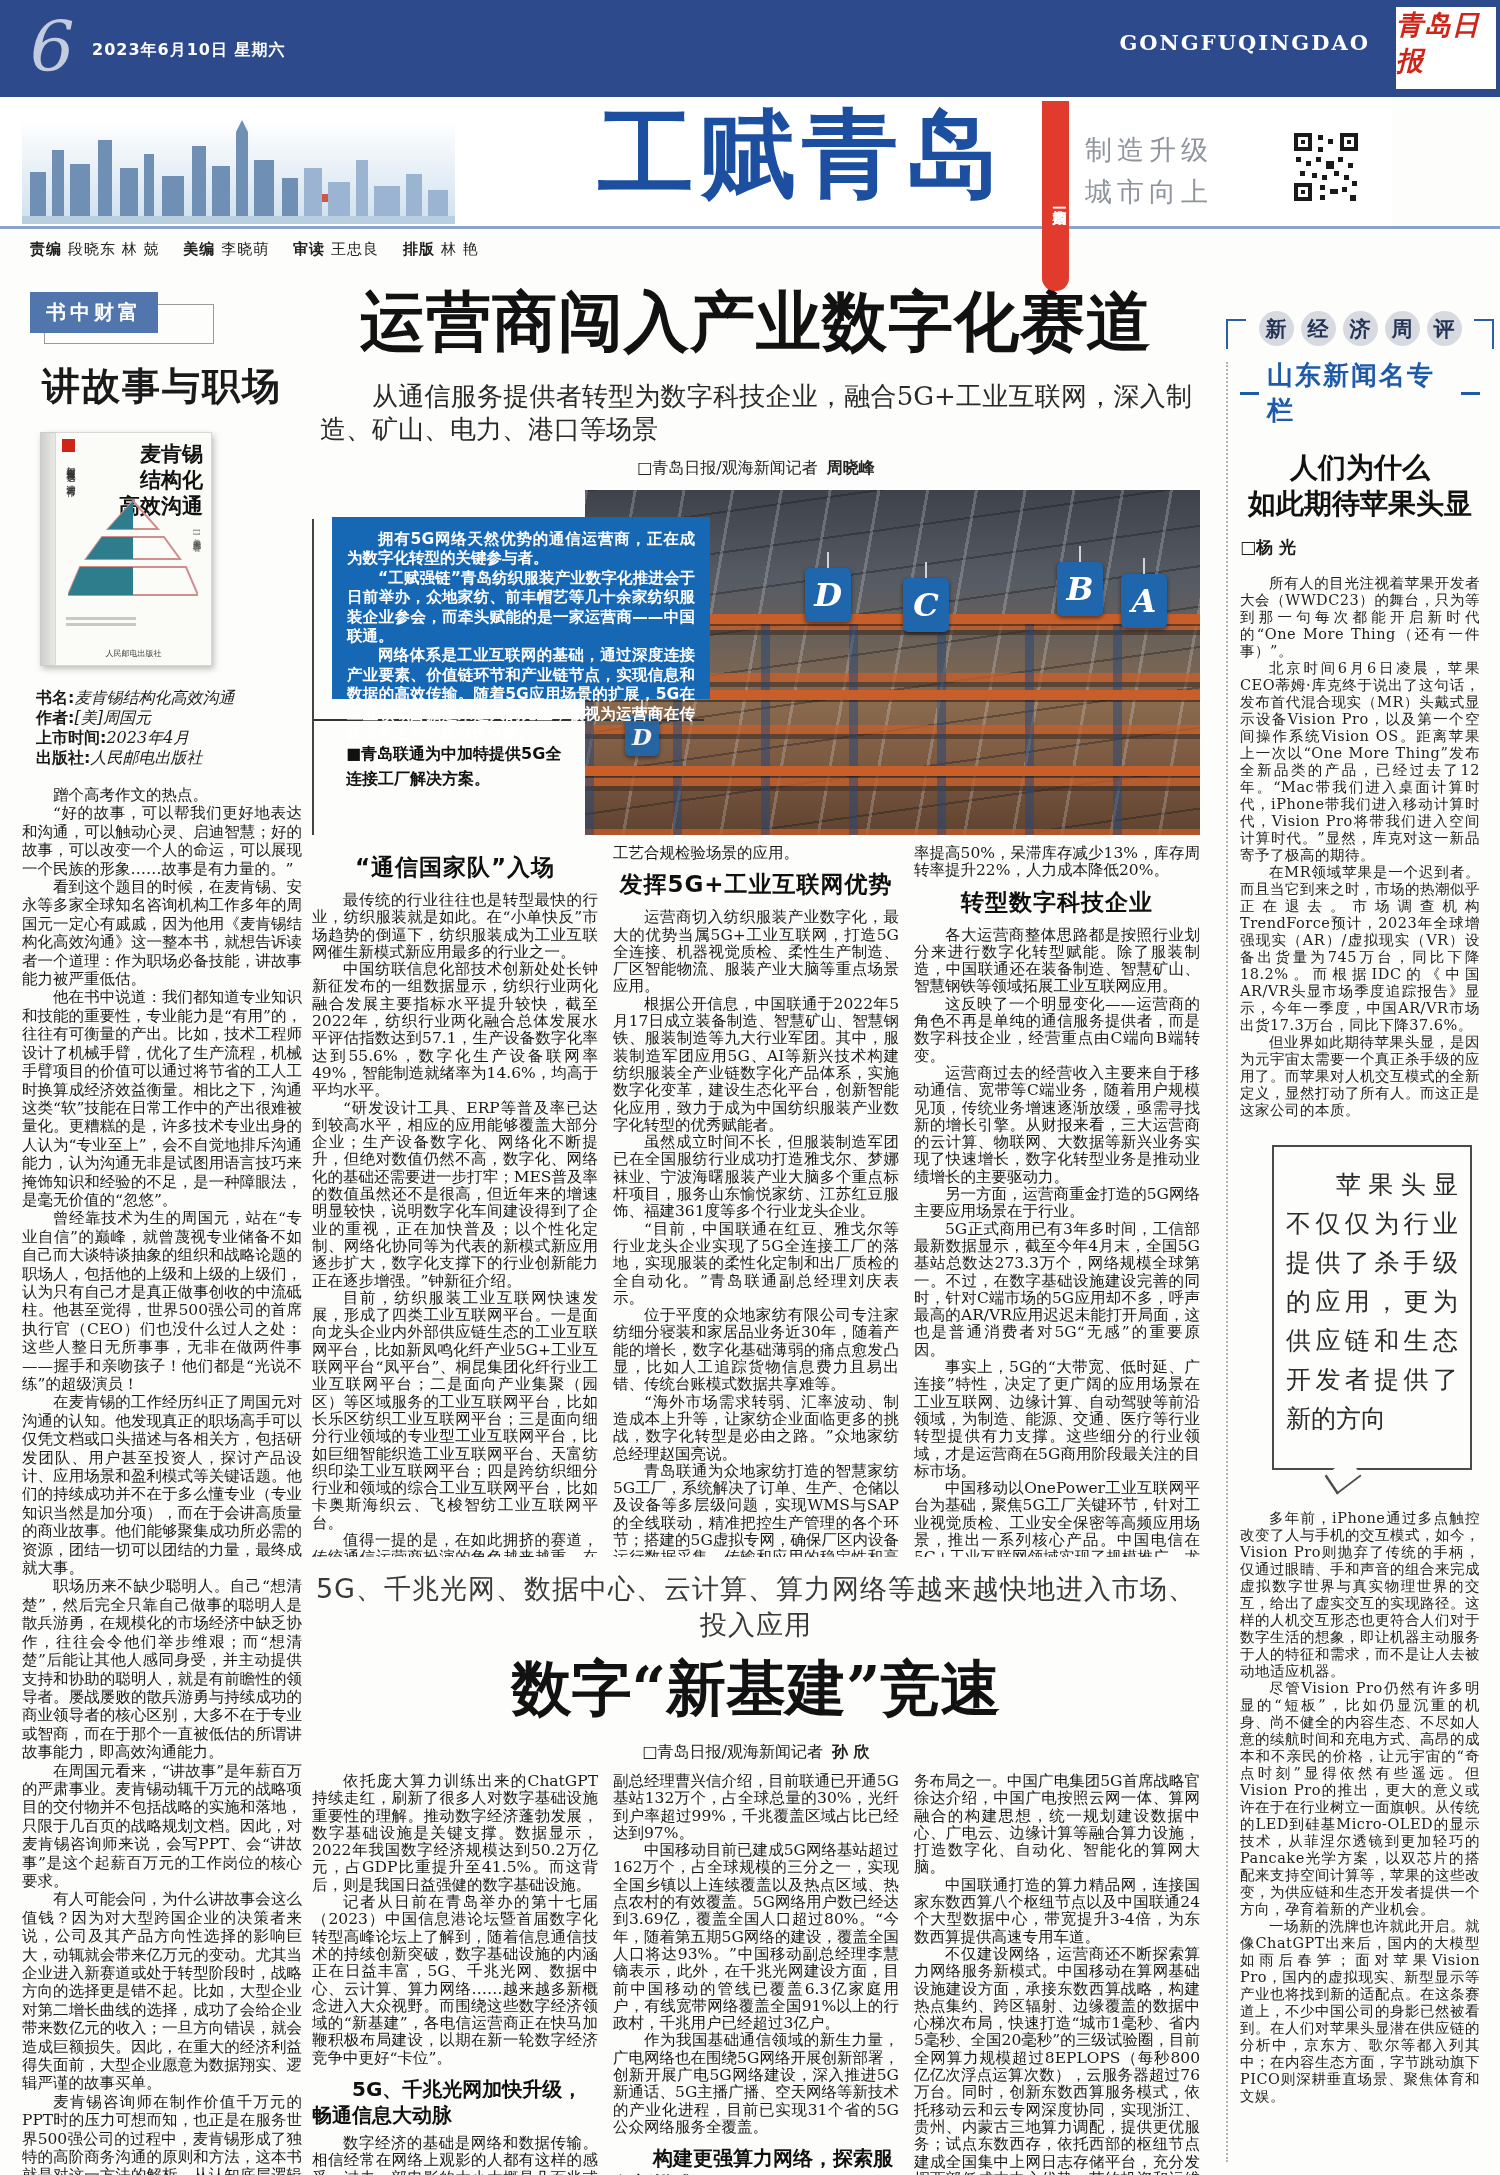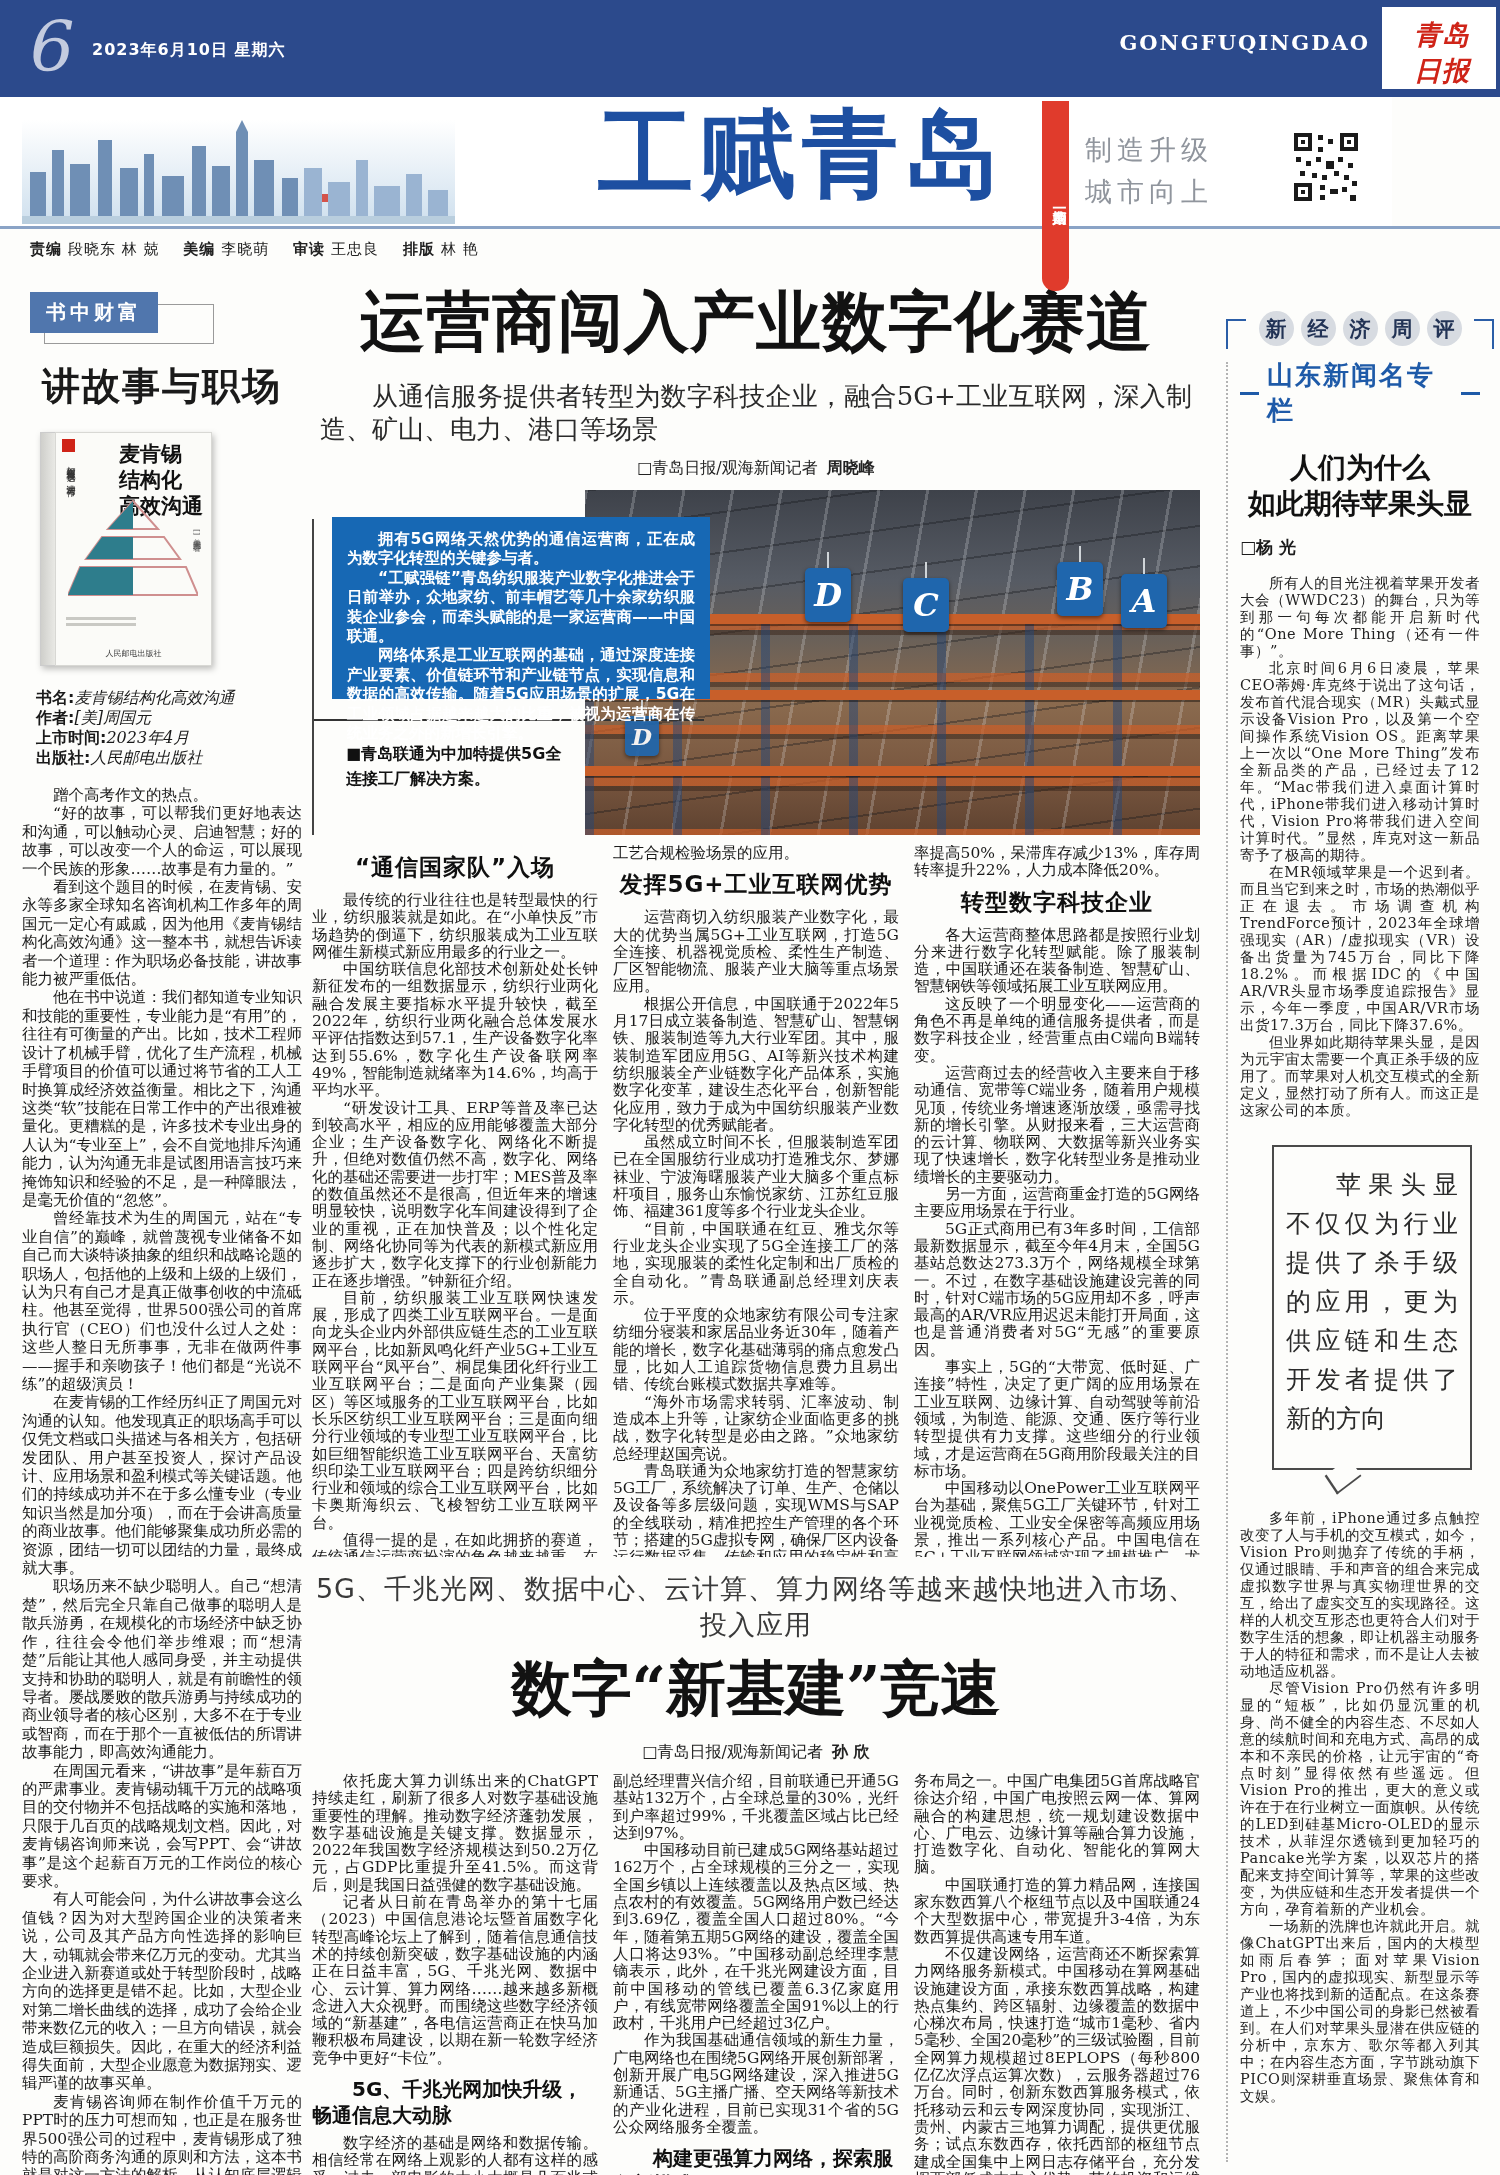--- a/index.html
+++ b/index.html
@@ -8,22 +8,22 @@
           overflow:hidden; font-family:"DejaVu Serif", serif; color:#1a1a1a; }
 
   
   .topbar { position:absolute; left:0; top:0; width:1500px; height:97px; background:#2c4a8c; }
   .pagenum { position:absolute; left:30px; top:6px; font-size:70px; font-style:italic;
              color:#c3cbdf; font-family:"DejaVu Serif",serif; }
   .topdate { position:absolute; left:92px; top:40px; color:#fff; font-family:"DejaVu Sans",sans-serif;
              font-size:16px; font-weight:700; letter-spacing:1px; }
   .edition-en { position:absolute; right:130px; top:30px; color:#fff; font-size:21px; font-weight:700;
                 letter-spacing:2px; font-family:"DejaVu Serif",serif; }
-  .paperlogo { position:absolute; right:4px; top:7px; width:114px; height:82px; background:#fff;
-               display:flex; align-items:flex-end; justify-content:center;padding-left:32px; }
+  .paperlogo { position:absolute; right:4px; top:7px; width:100px; height:82px; background:#fff;
+               display:flex; align-items:flex-start; justify-content:center; }
   .paperlogo span { color:#cf2418; font-size:27px; font-weight:900; font-style:italic; letter-spacing:1px; }
 
   
   .masthead { position:absolute; left:0; top:97px; width:1392px; height:129px; background:#fff; }
   .skyline { position:absolute; left:22px; bottom:2px; width:433px; height:104px; }
   .mast-title { position:absolute; left:598px; top:2px; font-size:96px; line-height:110px; font-weight:900;
                 color:#1d4fa1; letter-spacing:6px; font-family:"DejaVu Serif",serif; }
   .ribbon { position:absolute; left:1042px; top:4px; width:27px; height:190px; background:#e03b2c;
             border-radius:0 0 13px 13px; color:#fff; writing-mode:vertical-rl; text-orientation:upright;
             font-size:14px; font-weight:700; text-align:center; padding-top:8px; z-index:3;
@@ -48,21 +48,21 @@
   .cat-label .ghost { position:absolute; left:14px; top:12px; width:170px; height:40px;
                       border:1px solid #9a9a9a; z-index:1; }
   .book-title { text-align:center; font-size:38px; font-weight:900; letter-spacing:2px; margin:28px 0 20px; }
   .book { display:flex; width:172px; height:234px; margin:4px 0 0 18px;
           filter:drop-shadow(2px 3px 3px rgba(0,0,0,.25)); }
   .spine { width:15px; background:linear-gradient(90deg,#cfcfcb,#e9e9e5); border:1px solid #ccc; border-right:0; }
   .face { position:relative; flex:1; background:#fbfbf8; border:1px solid #d8d8d4; }
   .face .mini-logo { position:absolute; left:6px; top:6px; width:13px; height:13px; background:#cf2418; }
   .face .vsub { position:absolute; left:8px; top:26px; writing-mode:vertical-rl; text-orientation:upright;
                 font-size:9px; letter-spacing:1px; color:#333; height:120px; }
-  .face .ctitle { position:absolute; right:8px; top:8px; font-weight:900;
+  .face .ctitle { position:absolute; right:8px; top:8px; text-align:right; font-weight:900;
                   font-size:21px; line-height:26px; color:#111; }
   .face .cauthor { position:absolute; right:10px; top:96px; writing-mode:vertical-rl; font-size:8px; color:#555; }
   .face svg.pyr { position:absolute; left:12px; top:62px; }
   .face .feat { position:absolute; left:10px; bottom:36px; width:70px; }
   .face .feat i { display:block; height:3px; background:#c9c9c4; margin-bottom:3px; }
   .face .pub { position:absolute; left:0; bottom:6px; width:100%; text-align:center; font-size:8px; color:#444; }
   .bookinfo { margin:22px 0 0 14px; font-size:16px; line-height:20px; }
   .bookinfo b { font-family:"DejaVu Sans",sans-serif; }
   .bookinfo span { font-style:italic; }
   .leftbody { margin-top:18px; }

